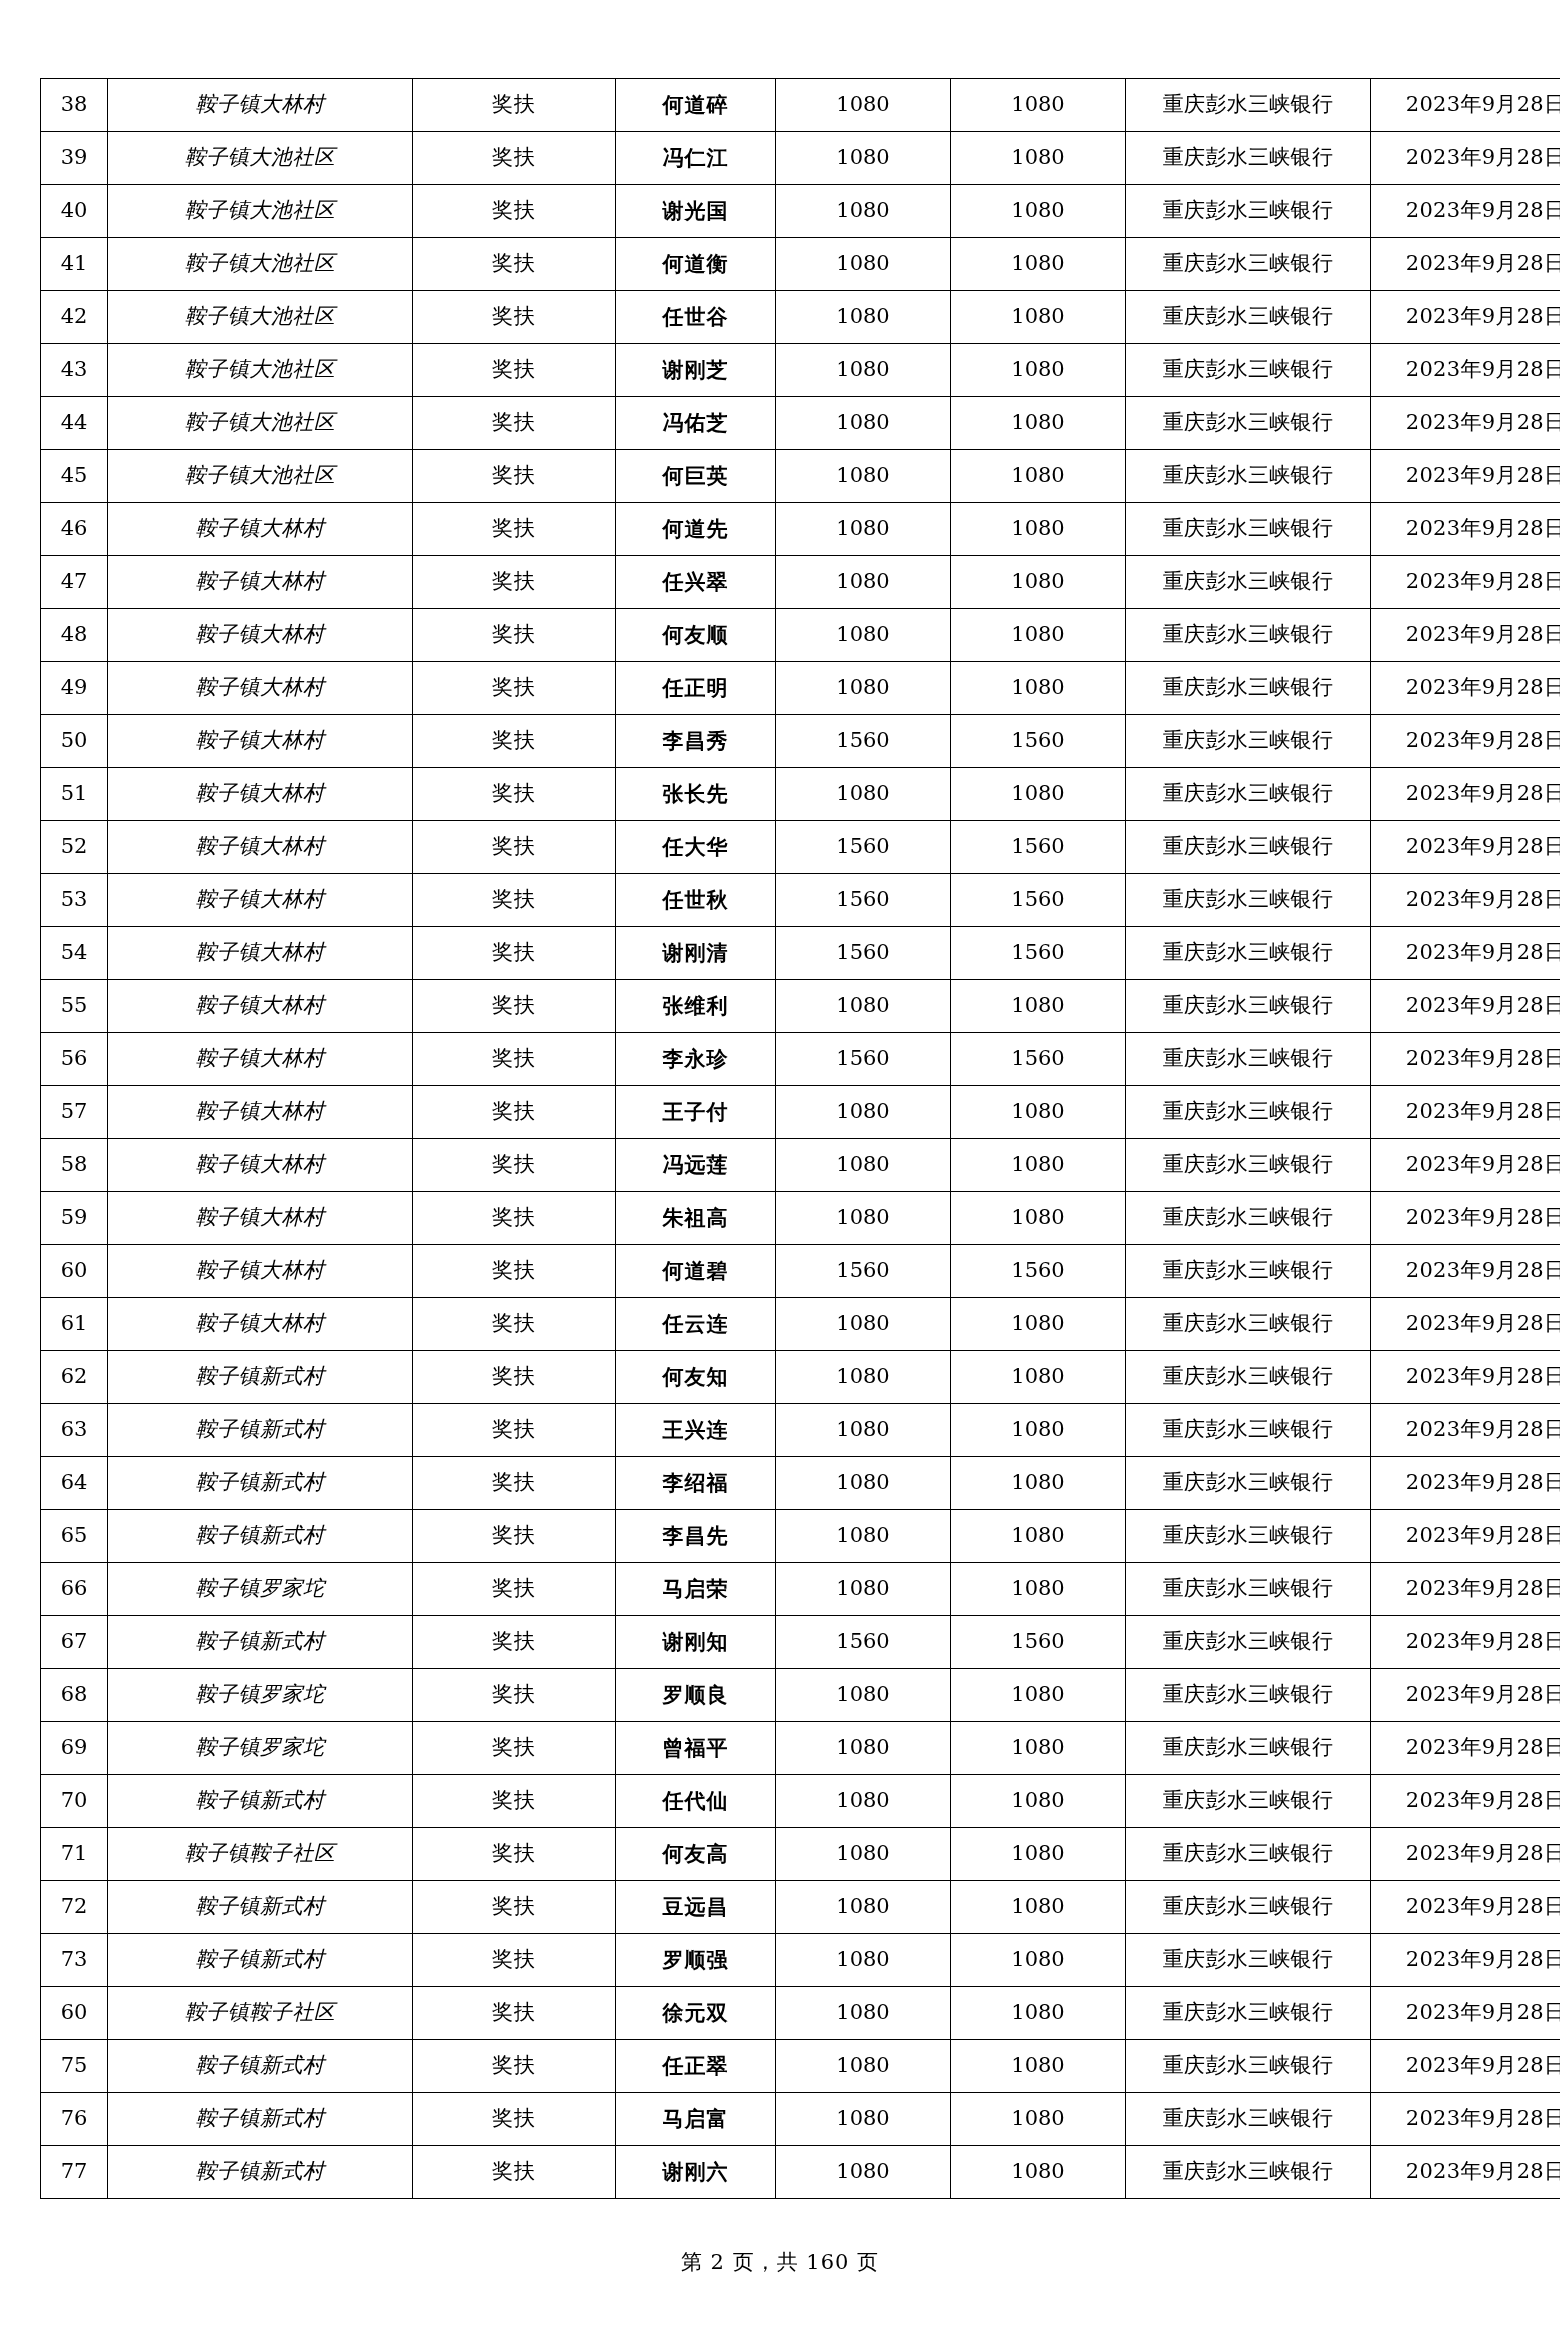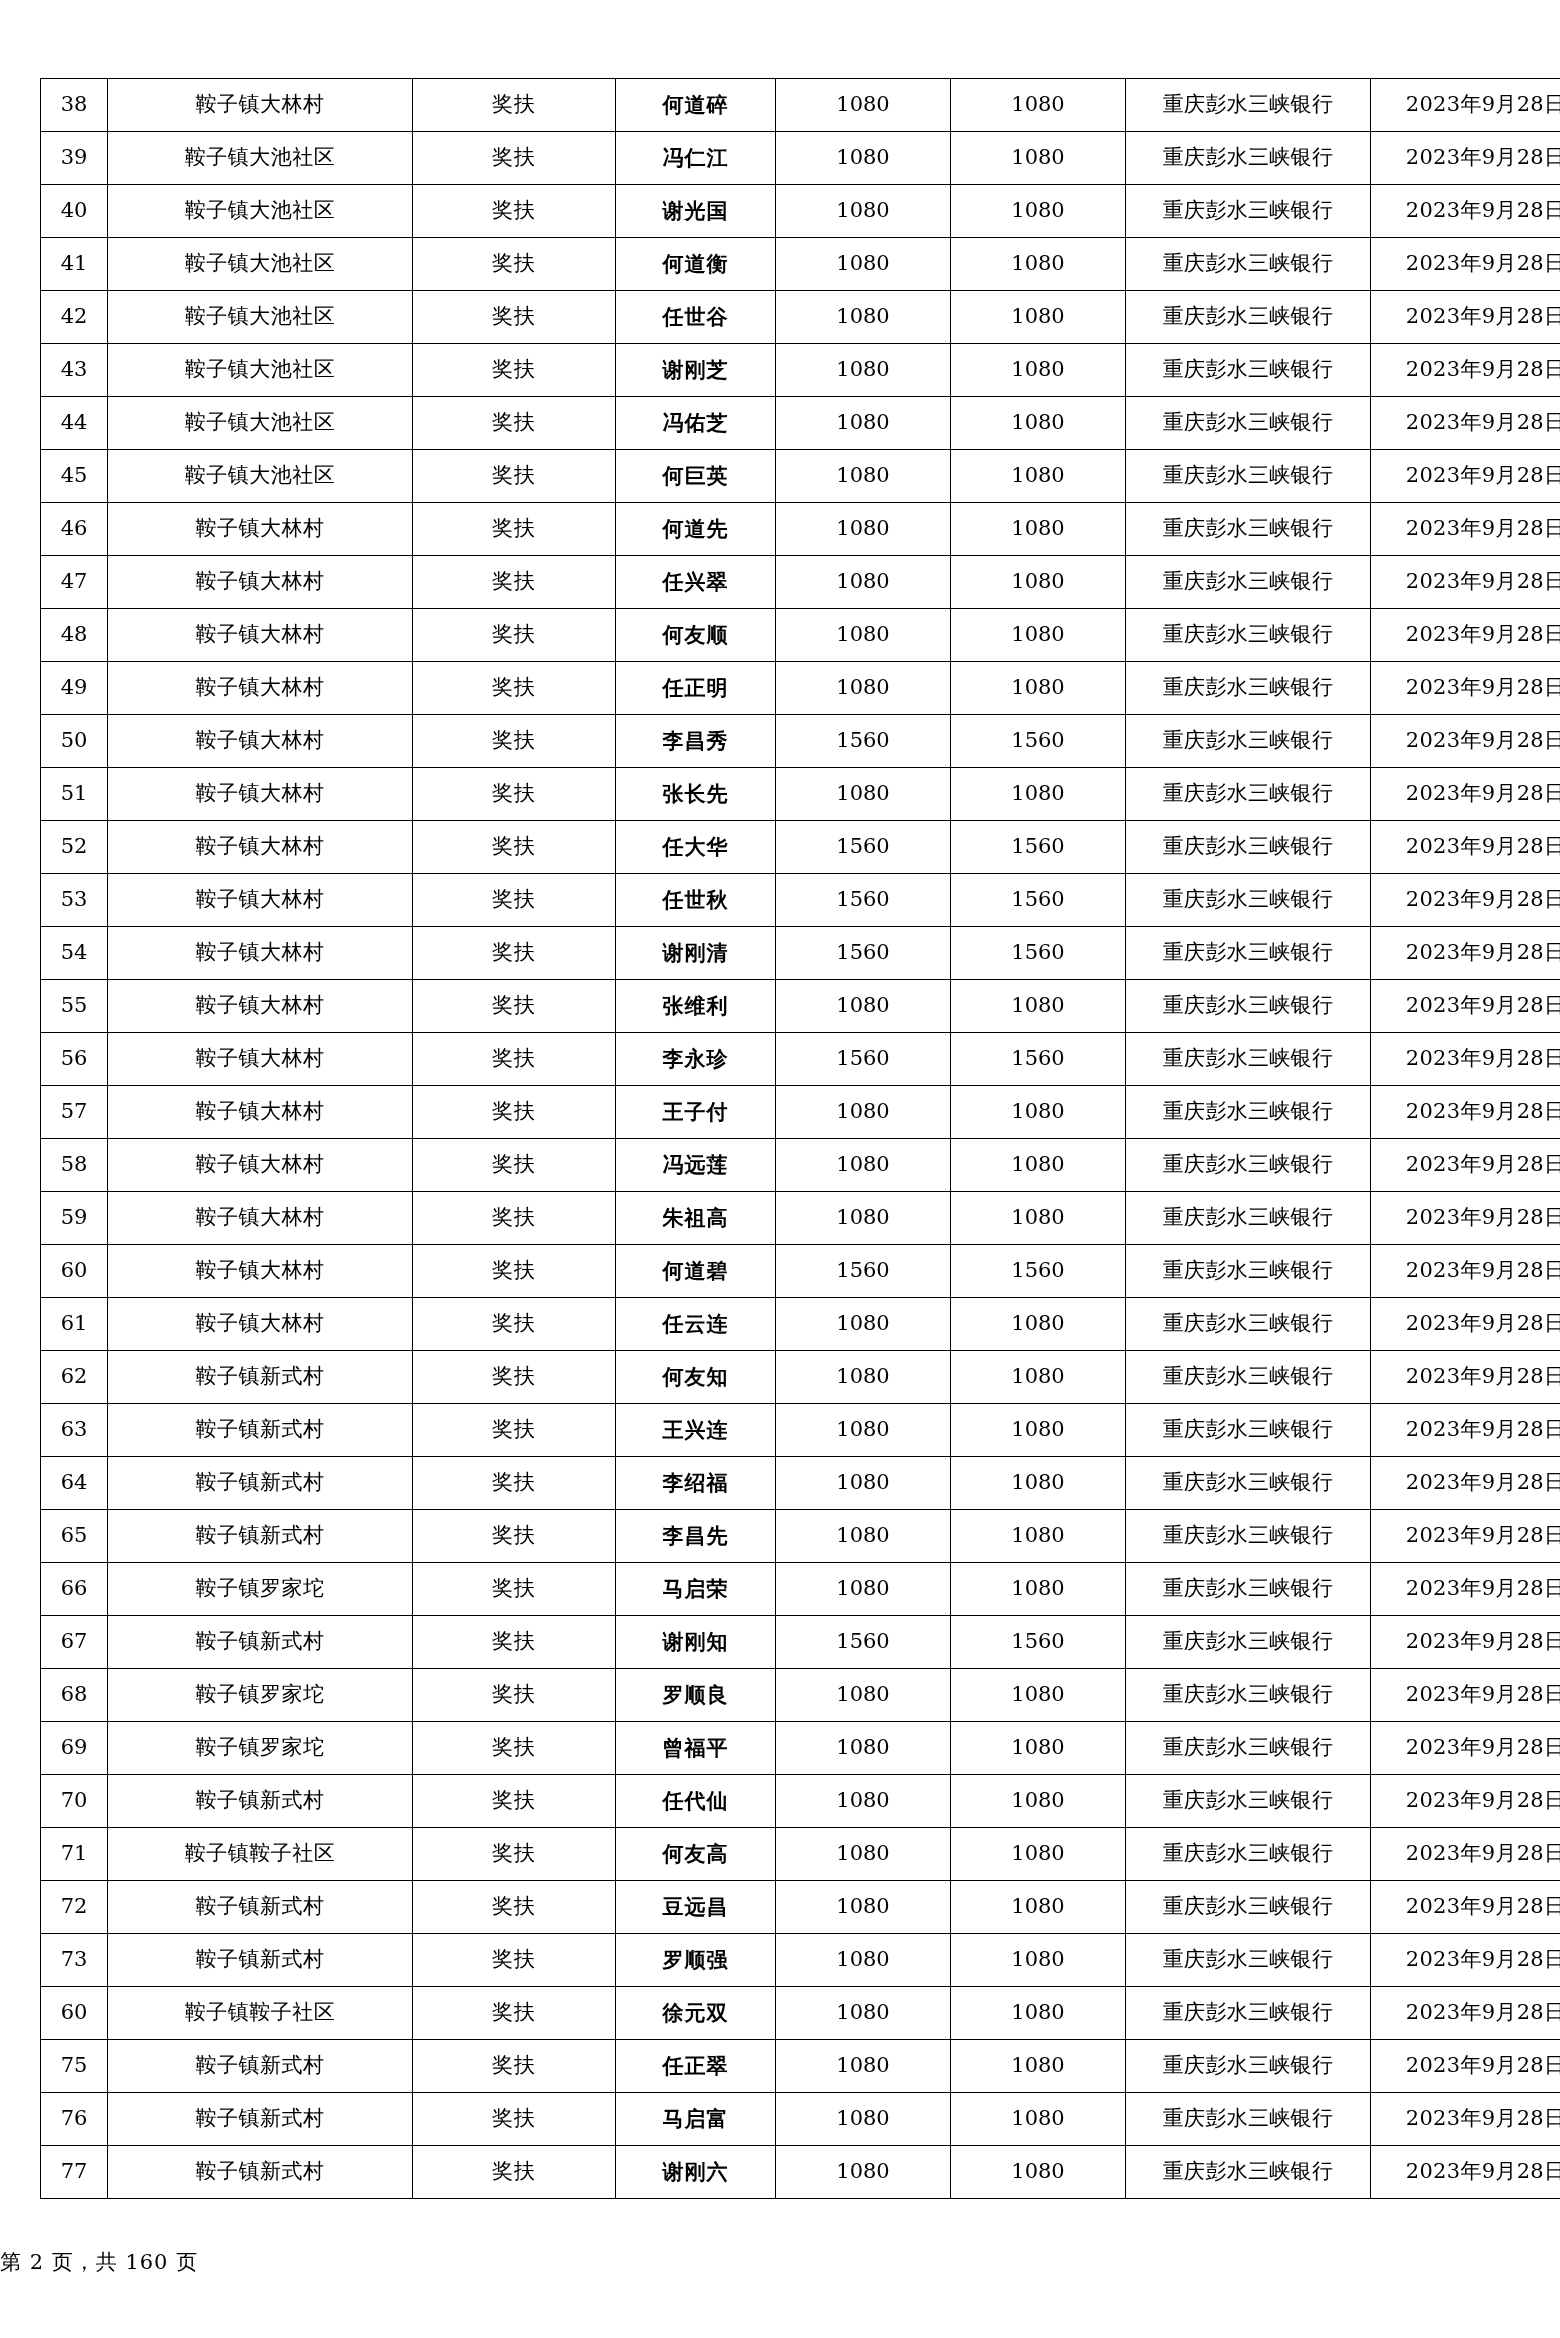--- a/index.html
+++ b/index.html
@@ -33,33 +33,34 @@
     text-align: center;
     vertical-align: middle;
     font-size: 21px;
     line-height: 1.2;
     padding: 0 2px;
     font-family: "DejaVu Serif", "Liberation Serif", serif;
     white-space: nowrap;
     overflow: hidden;
   }
   td.c-seq      { width: 62px;  font-size: 20px; }
-  td.c-village  { width: 300px; font-size: 22px; letter-spacing: 0.5px; }
+  td.c-village  { width: 300px; font-size: 22px; letter-spacing: 0.5px; font-style: italic; }
   td.c-type     { width: 198px; font-size: 22px; letter-spacing: 1px; border-radius: 24px; }
   td.c-name     { width: 155px; font-size: 22px; letter-spacing: 1px; font-weight: bold; }
   td.c-amount1  { width: 170px; font-size: 20px; }
   td.c-amount2  { width: 170px; font-size: 20px; }
   td.c-bank     { width: 240px; font-size: 22px; letter-spacing: 0.3px; margin-top: 24px; }
   td.c-date     { width: 225px; font-size: 21px; letter-spacing: 0.3px; }
 
   .footer {
     position: absolute;
     left: 0;
     right: 0;
     bottom: 62px;
+    text-align: center;
     font-size: 21px;
     font-family: "DejaVu Serif", "Liberation Serif", serif;
     letter-spacing: 1px;
   }
 </style>
 </head>
 <body>
 
 <div class="page">
   <table class="data-table">

